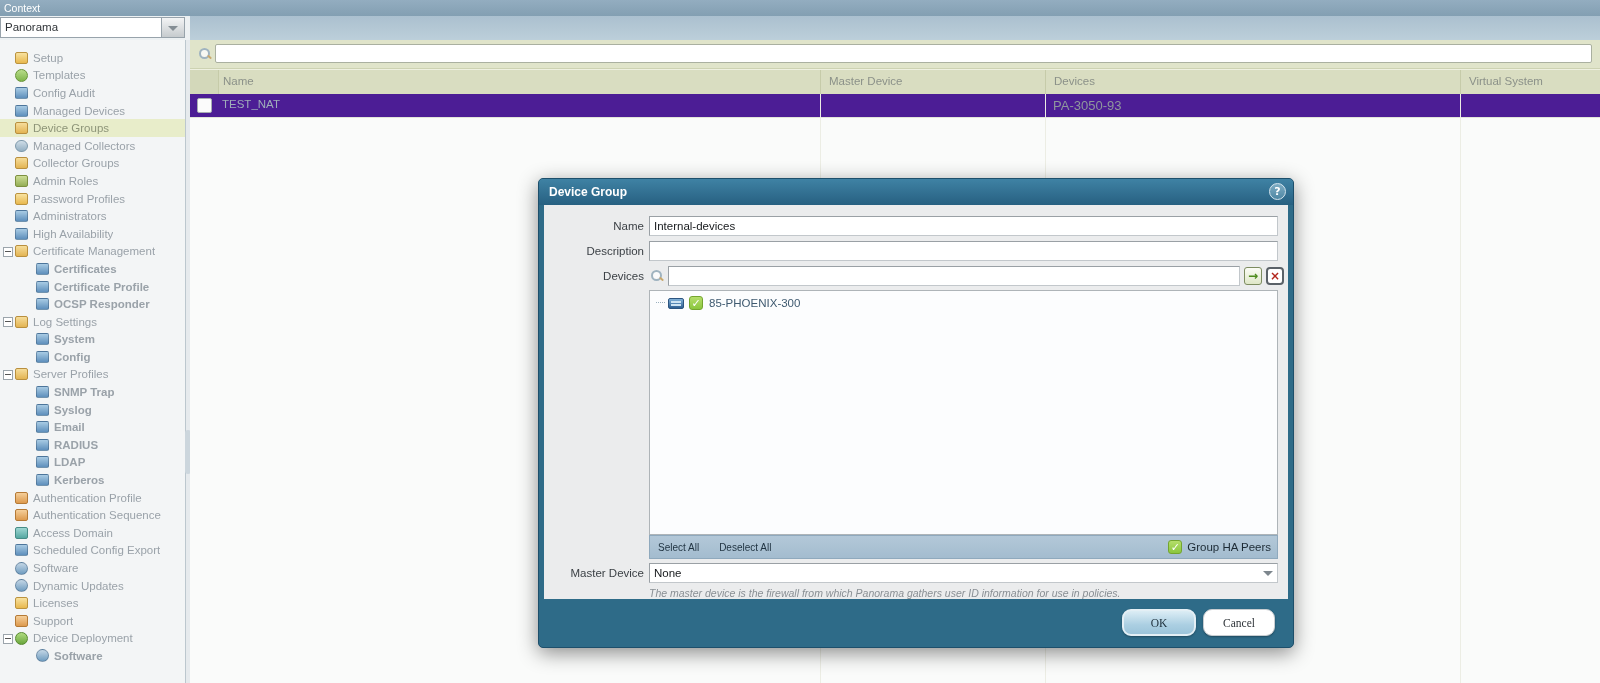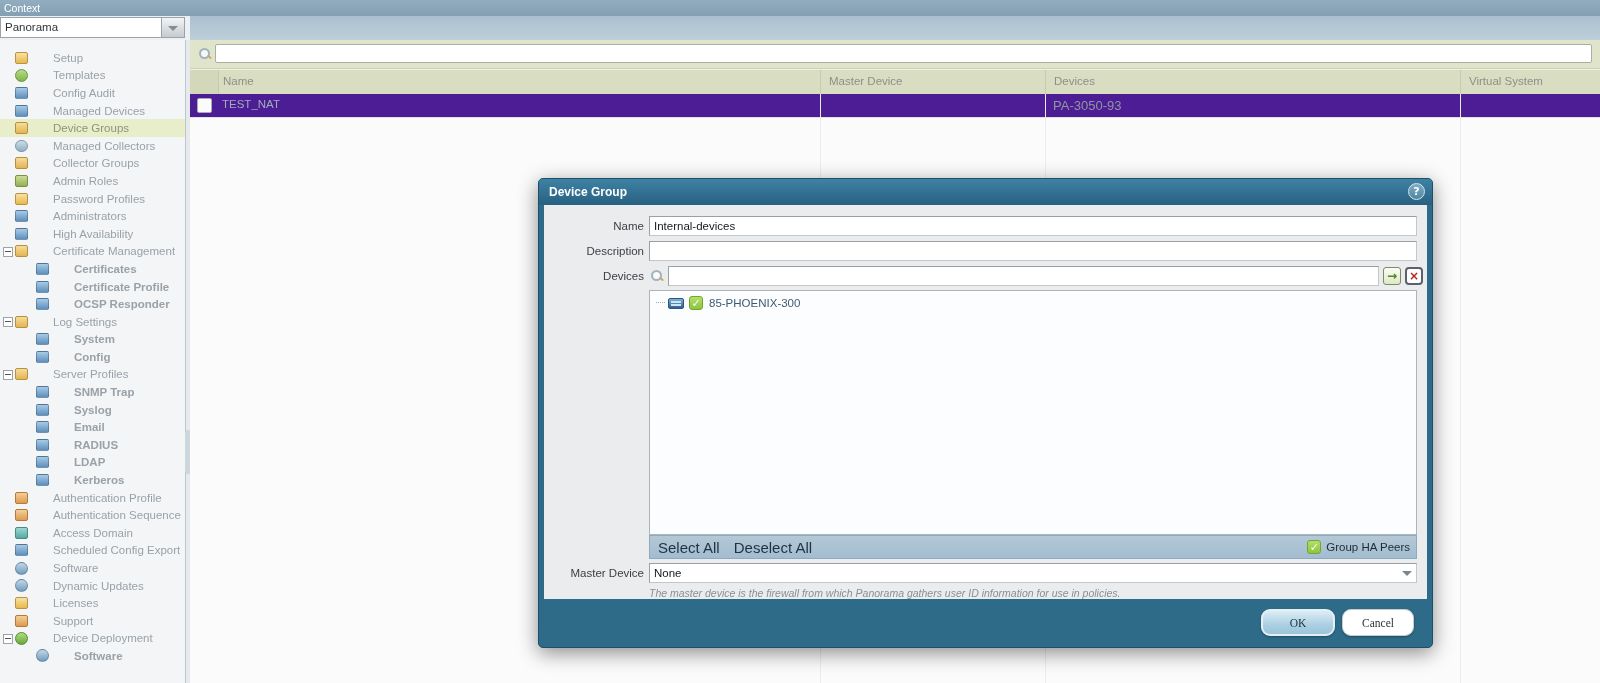--- a/index.html
+++ b/index.html
@@ -23,21 +23,21 @@
           border:5px solid transparent;border-top:5px solid #848d94;border-bottom:none;}
 
   
   .sidebar{position:absolute;left:0;top:40px;width:186px;height:643px;background:#f3f5f6;
           border-right:1px solid #bcc7ce;box-sizing:border-box;overflow:hidden;}
   .snav{padding-top:9px;}
   .snav-item{position:relative;height:17.6px;display:flex;align-items:center;
           padding-left:15px;font-size:11.5px;color:#9aa2a9;cursor:pointer;white-space:nowrap;}
   .snav-item.lvl1{padding-left:36px;font-weight:bold;}
   .snav-item.selected{background:#e8edca;color:#8e9579;}
-  .slabel{overflow:hidden;margin-left:20px;}
+  .slabel{overflow:hidden;}
   .twisty{position:absolute;left:3px;top:4px;width:8px;height:8px;background:#fff;
           border:1px solid #9ba4ab;}
   .twisty::after{content:"";position:absolute;left:1px;right:1px;top:3px;height:1px;background:#555;}
   .sicon{width:13px;height:12px;margin-right:5px;border-radius:2px;flex:none;
           background:linear-gradient(#a8cbe4,#5e8fbc);border:1px solid rgba(50,82,114,.45);
           box-sizing:border-box;}
   .sicon[data-name="device-groups-icon"],.sicon[data-name="collector-groups-icon"],
   .sicon[data-name="certificate-management-icon"],.sicon[data-name="log-settings-icon"],
   .sicon[data-name="server-profiles-icon"]{background:linear-gradient(#f6dd9a,#e3b453);border-color:#b98f3e;}
   .sicon[data-name="setup-icon"],.sicon[data-name="password-profiles-icon"],
@@ -80,21 +80,21 @@
   .grid-row{position:absolute;left:0;top:54px;right:0;height:23px;background:#4c1d95;
           border-bottom:1px solid #e2e4da;cursor:pointer;}
   .row-check{position:absolute;left:7px;top:4px;width:13px;height:13px;background:#fbfbfb;
           border:1px solid #a8aeb3;border-radius:2px;}
   .cell-name{position:absolute;left:32px;top:4px;font-size:11.5px;color:#9fadba;}
   .cell-devices{position:absolute;left:863px;top:4px;font-size:13px;color:#8f979d;}
   .colline{position:absolute;top:54px;bottom:0;width:1px;background:#ecede4;}
   .cl1{left:630px;} .cl2{left:855px;} .cl3{left:1270px;}
 
   
-  .dialog{position:absolute;left:538px;top:178px;width:895px;height:470px;background:#2e6b88;
+  .dialog{position:absolute;left:538px;top:178px;width:756px;height:470px;background:#2e6b88;
           border:1px solid #1d4f6b;border-radius:5px;box-shadow:0 5px 20px rgba(0,0,0,.45);
           box-sizing:border-box;}
   .dlg-title{position:absolute;left:0;top:0;right:0;height:26px;
           background:linear-gradient(#3f82a4,#276081);border-radius:4px 4px 0 0;
           color:#fff;font-size:12px;font-weight:bold;line-height:26px;padding-left:10px;
           box-sizing:border-box;}
   .help{position:absolute;right:7px;top:4px;width:17px;height:17px;border-radius:50%;
           background:linear-gradient(#7fadc4,#4e87a4);border:1px solid #d5e5ee;color:#fff;
           font-size:11px;font-weight:bold;text-align:center;line-height:16px;cursor:pointer;
           box-sizing:border-box;}
@@ -127,21 +127,21 @@
           box-shadow:0 3px 0 #cfe4f2;}
   .chk-green{width:14px;height:14px;border-radius:3px;flex:none;display:inline-block;
           background:linear-gradient(#b5de6a,#8bc63e);border:1px solid #74a52f;color:#fff;
           font-size:11px;line-height:13px;text-align:center;font-weight:bold;box-sizing:border-box;
           font-family:"DejaVu Sans",sans-serif;cursor:pointer;}
   .chk-green::after{content:"\2713";}
   .dev-label{font-size:11.5px;color:#3f5a70;margin-left:6px;}
   .list-footer{position:absolute;left:105px;right:10px;top:330px;height:24px;
           background:linear-gradient(#b3c8d8,#a3bccf);border:1px solid #8fa9bd;box-sizing:border-box;
           display:flex;align-items:center;padding:0 6px 0 8px;}
-  .lf-link{font-size:15px;color:#1f3240;margin-right:14px;cursor:pointer;}
+  .lf-link{font-size:10px;color:#1f3240;margin-right:20px;cursor:pointer;}
   .lf-right{margin-left:auto;display:flex;align-items:center;}
   .lf-ha{font-size:11.5px;color:#1d2b35;margin-left:5px;}
   .select{position:absolute;left:105px;right:10px;height:20px;background:#fff;
           border:1px solid;border-color:#9aa0a5 #c2c7cb #c2c7cb #9aa0a5;box-sizing:border-box;cursor:pointer;}
   .select-value{position:absolute;left:4px;top:0;font-size:11.5px;color:#16191c;line-height:18px;}
   .select .tri-down{left:auto;right:4px;margin:0;top:7px;border-top-color:#7d868d;}
   .help-text{position:absolute;left:105px;top:382px;right:10px;font-size:10.5px;
           font-style:italic;color:#898f94;}
   .dlg-footer{position:absolute;left:0;right:0;bottom:0;height:48px;}
   .btn{position:absolute;top:10px;height:27px;border-radius:9px;font-size:11.5px;

